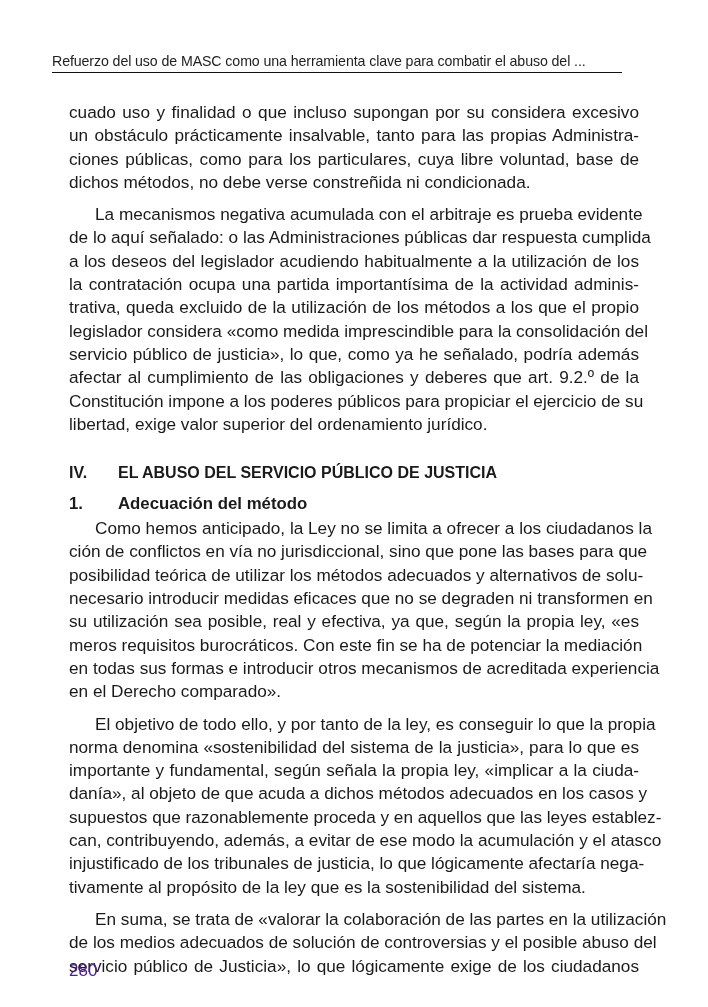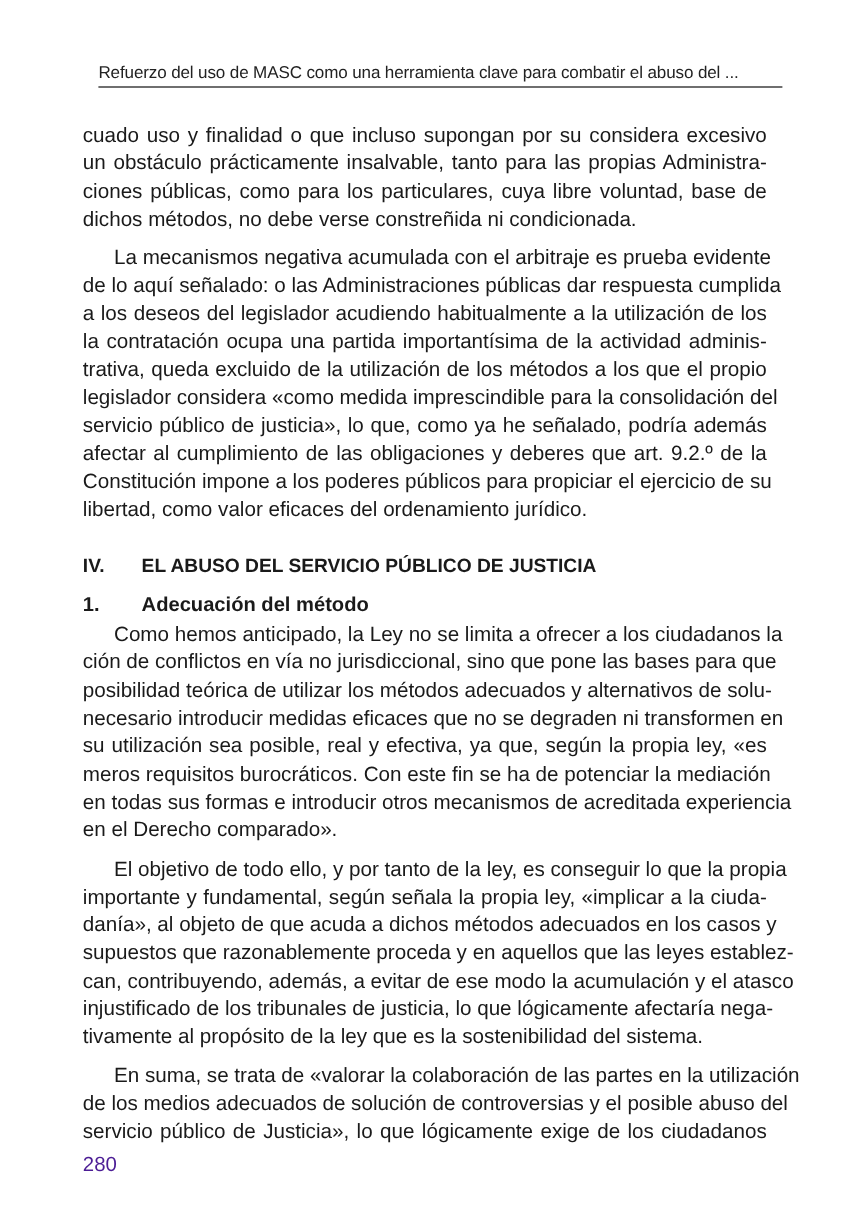--- a/index.html
+++ b/index.html
@@ -2,21 +2,21 @@
 <html><head>
   <meta charset="utf-8">
   <style>
     html, body { margin: 0; padding: 0; background: #ffffff; }
     body {
       width: 708px; height: 1007px; position: relative; overflow: hidden;
       font-family: "Liberation Sans", "DejaVu Sans", sans-serif;
       color: #1a1a1a;
     }
     .running-header {
-      position: absolute; left: 82px; top: 52px; width: 570px;
+      position: absolute; left: 52px; top: 52px; width: 570px;
       font-size: 14.2px; line-height: 18px; color: #222;
       border-bottom: 1.3px solid #111; padding-bottom: 2px;
       white-space: nowrap; letter-spacing: -0.1px;
     }
     .body-text {
       position: absolute; left: 69px; top: 101px; width: 570px;
       font-size: 17.2px; line-height: 23.3px; color: #1a1a1a;
     }
     .line { display: block; text-align: justify; text-align-last: justify; white-space: nowrap; height: 23.3px; }
     .line.last { text-align-last: left; }
@@ -55,21 +55,21 @@
   <div class="para">
     <span class="line indent">La mecanismos negativa acumulada con el arbitraje es prueba evidente</span>
     <span class="line">de lo aquí señalado: o las Administraciones públicas dar respuesta cumplida</span>
     <span class="line">a los deseos del legislador acudiendo habitualmente a la utilización de los</span>
     <span class="line">la contratación ocupa una partida importantísima de la actividad adminis-</span>
     <span class="line">trativa, queda excluido de la utilización de los métodos a los que el propio</span>
     <span class="line">legislador considera «como medida imprescindible para la consolidación del</span>
     <span class="line">servicio público de justicia», lo que, como ya he señalado, podría además</span>
     <span class="line">afectar al cumplimiento de las obligaciones y deberes que art. 9.2.º de la</span>
     <span class="line">Constitución impone a los poderes públicos para propiciar el ejercicio de su</span>
-    <span class="line last">libertad, como valor eficaces del ordenamiento jurídico.</span>
+    <span class="line last">libertad, exige valor superior del ordenamiento jurídico.</span>
   </div>
 
   <div class="heading-iv">
     <span class="h-num">IV.</span>
     <span>EL ABUSO DEL SERVICIO PÚBLICO DE JUSTICIA</span>
   </div>
 
   <div class="heading-1">
     <span class="h-num">1.</span>
     <span>Adecuación del método</span>
@@ -81,20 +81,21 @@
     <span class="line">posibilidad teórica de utilizar los métodos adecuados y alternativos de solu-</span>
     <span class="line">necesario introducir medidas eficaces que no se degraden ni transformen en</span>
     <span class="line">su utilización sea posible, real y efectiva, ya que, según la propia ley, «es</span>
     <span class="line">meros requisitos burocráticos. Con este fin se ha de potenciar la mediación</span>
     <span class="line">en todas sus formas e introducir otros mecanismos de acreditada experiencia</span>
     <span class="line last">en el Derecho comparado».</span>
   </div>
 
   <div class="para">
     <span class="line indent">El objetivo de todo ello, y por tanto de la ley, es conseguir lo que la propia</span>
+    <span class="line">norma denomina «sostenibilidad del sistema de la justicia», para lo que es</span>
     <span class="line">importante y fundamental, según señala la propia ley, «implicar a la ciuda-</span>
     <span class="line">danía», al objeto de que acuda a dichos métodos adecuados en los casos y</span>
     <span class="line">supuestos que razonablemente proceda y en aquellos que las leyes establez-</span>
     <span class="line">can, contribuyendo, además, a evitar de ese modo la acumulación y el atasco</span>
     <span class="line">injustificado de los tribunales de justicia, lo que lógicamente afectaría nega-</span>
     <span class="line last">tivamente al propósito de la ley que es la sostenibilidad del sistema.</span>
   </div>
 
   <div class="para">
     <span class="line indent">En suma, se trata de «valorar la colaboración de las partes en la utilización</span>

